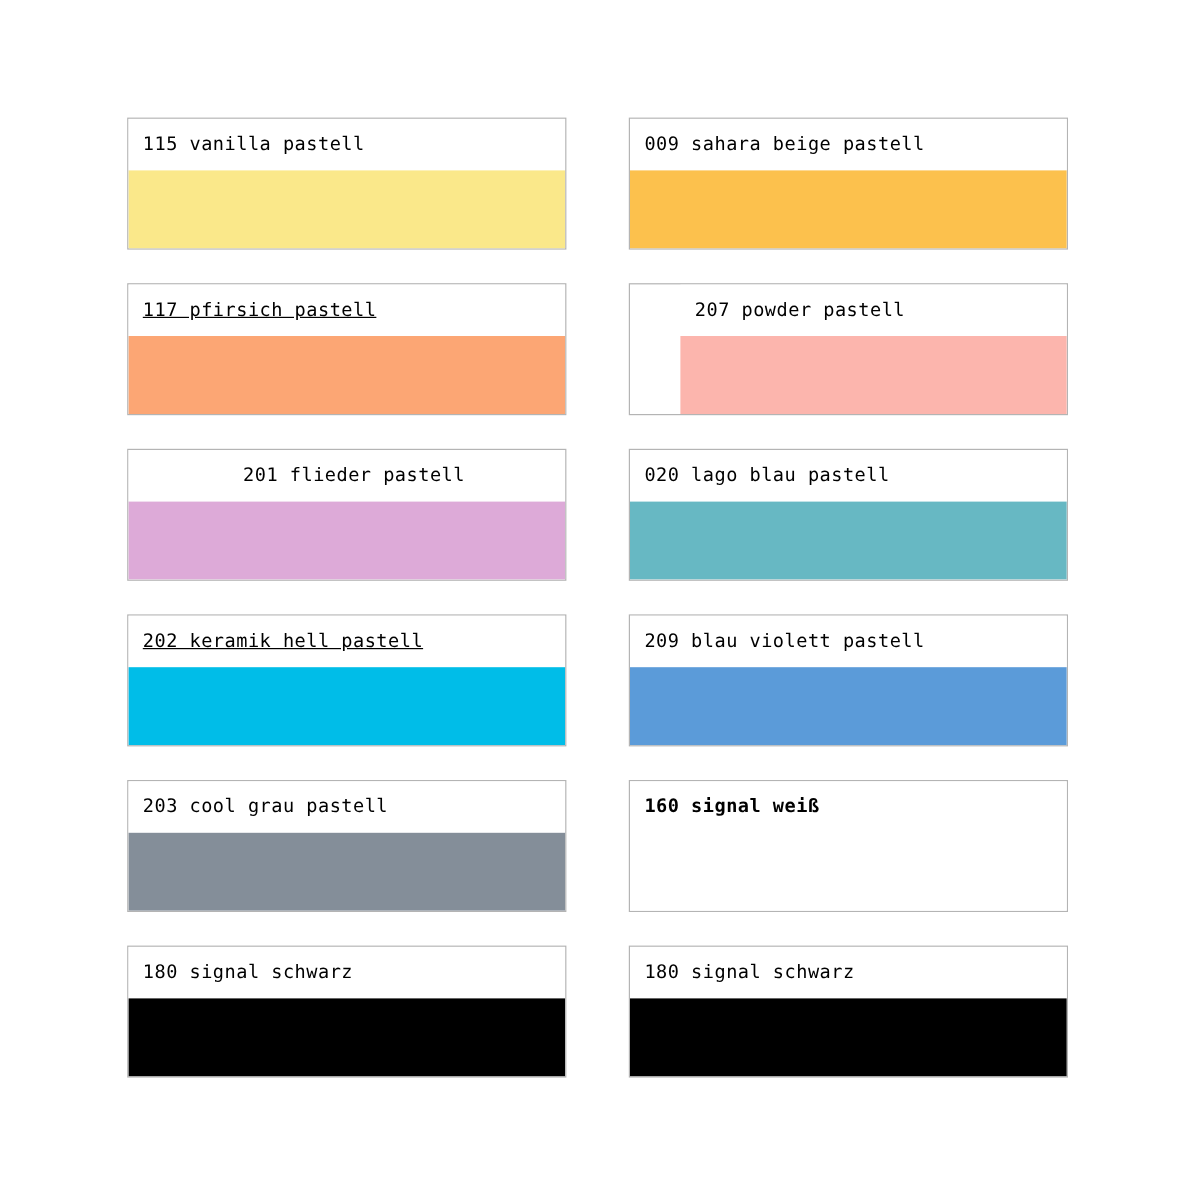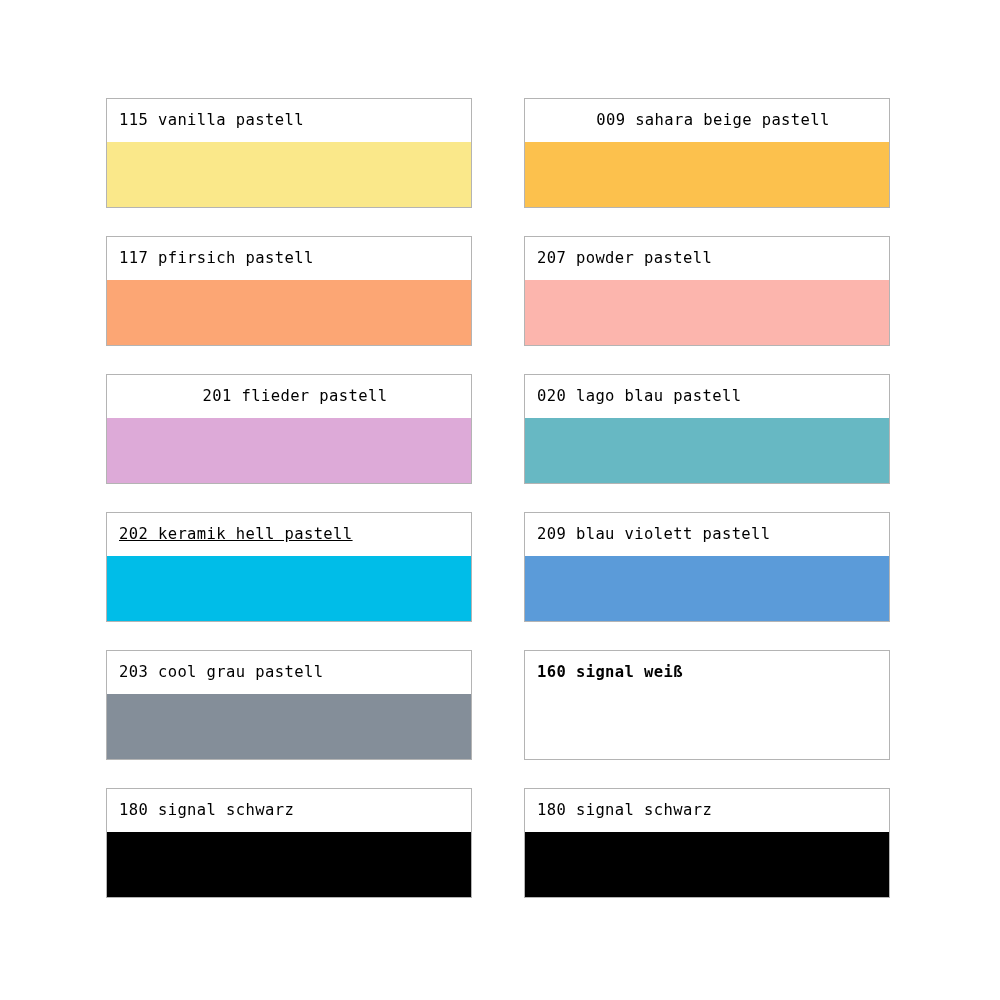--- a/index.html
+++ b/index.html
@@ -67,31 +67,31 @@
 <body style="background: rgb(255, 255, 255);">
 
 <div id="swatch-sheet" style="background: rgb(255, 255, 255);">
   <div class="swatch-grid">
 
     <div class="swatch-card" style="border-color: rgb(180, 180, 180);">
       <div class="swatch-label" style="color: rgb(0, 0, 0);">115 vanilla pastell</div>
       <div class="swatch-fill" style="background: rgb(250, 232, 138);"></div>
     </div>
 
-    <div class="swatch-card" style="border-color: rgb(180, 180, 180); align-items: center;">
+    <div class="swatch-card" style="border-color: rgb(180, 180, 180);">
       <div class="swatch-label" style="color: rgb(0, 0, 0);">009 sahara beige pastell</div>
       <div class="swatch-fill" style="background: rgb(252, 193, 77);"></div>
     </div>
 
     <div class="swatch-card" style="border-color: rgb(180, 180, 180);">
-      <div class="swatch-label" style="color: rgb(0, 0, 0);">117 pfirsich pastell</div>
+      <div class="swatch-label" style="color: rgb(0, 0, 0); text-decoration: underline;">117 pfirsich pastell</div>
       <div class="swatch-fill" style="background: rgb(252, 166, 116);"></div>
     </div>
 
-    <div class="swatch-card" style="border-color: rgb(180, 180, 180);">
+    <div class="swatch-card" style="border-color: rgb(180, 180, 180); padding-left: 42px;">
       <div class="swatch-label" style="color: rgb(0, 0, 0);">207 powder pastell</div>
       <div class="swatch-fill" style="background: rgb(252, 181, 173);"></div>
     </div>
 
     <div class="swatch-card" style="border-color: rgb(180, 180, 180);">
       <div class="swatch-label" style="color: rgb(0, 0, 0); text-align: center;">201 flieder pastell</div>
       <div class="swatch-fill" style="background: rgb(221, 170, 216);"></div>
     </div>
 
     <div class="swatch-card" style="border-color: rgb(180, 180, 180);">

